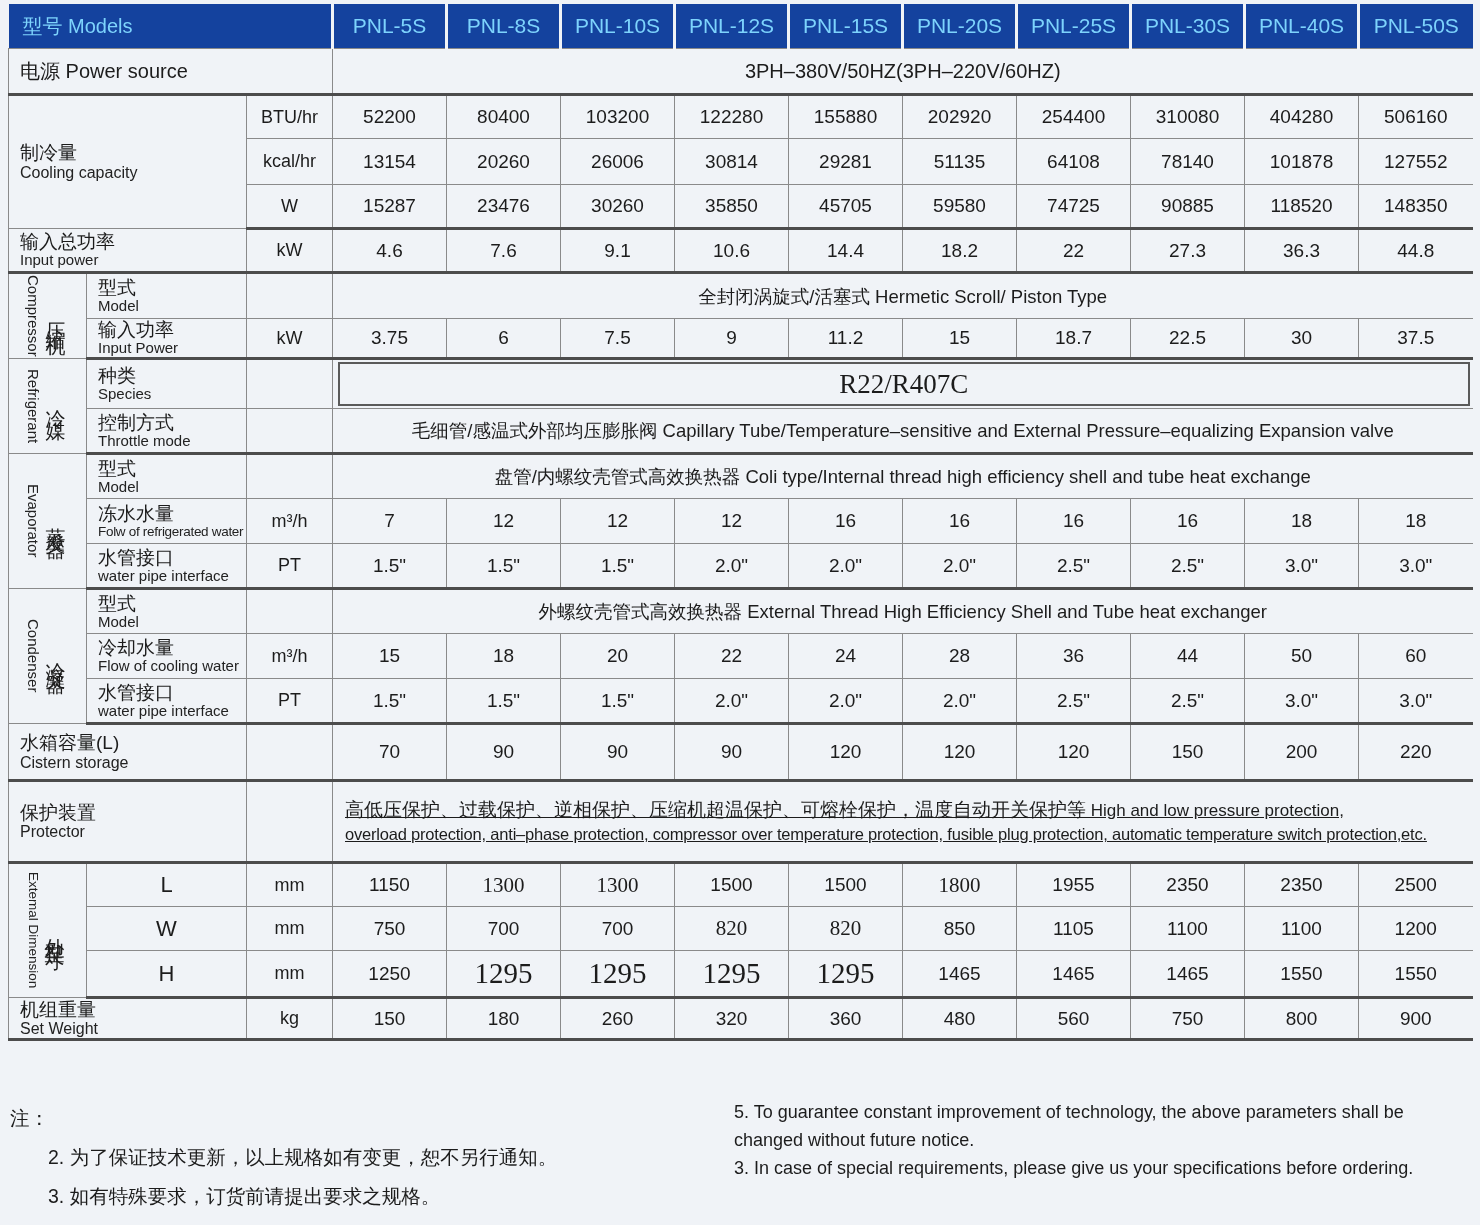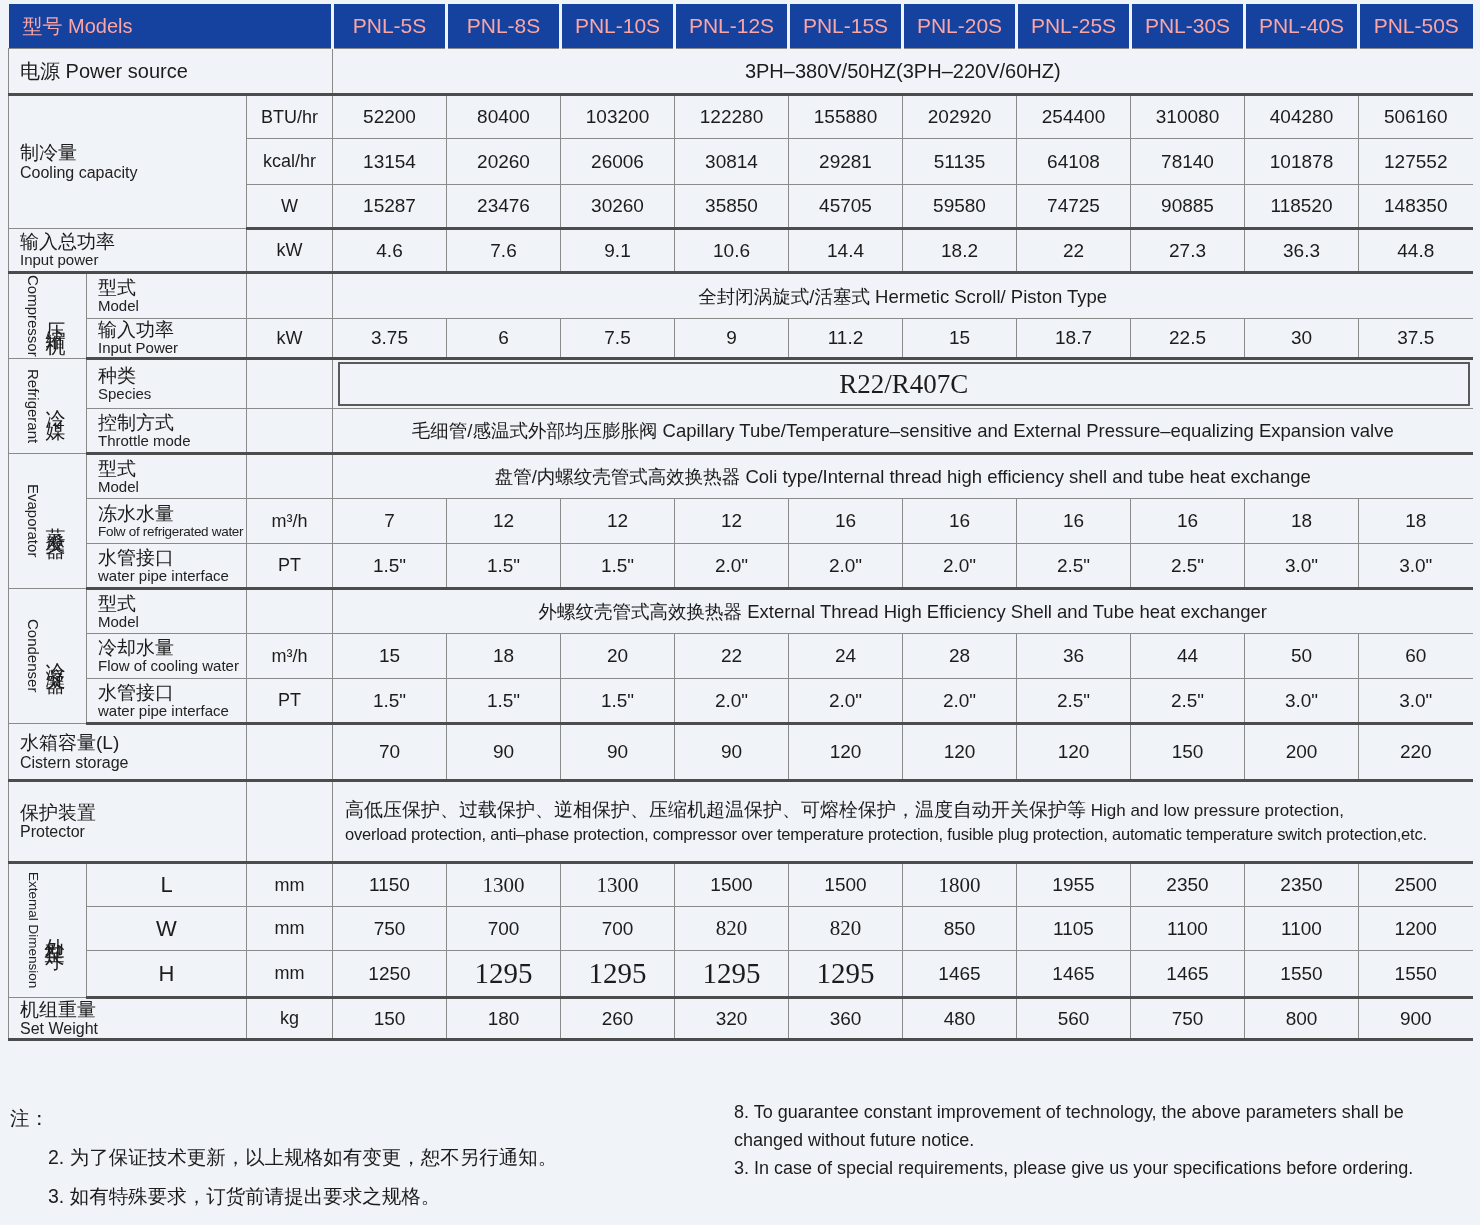--- a/index.html
+++ b/index.html
@@ -13,21 +13,21 @@
   .sheet{position:relative;width:1480px;height:1225px;overflow:hidden;}
   table.spec{
     border-collapse:collapse;table-layout:fixed;
     width:1464px;margin:4px 8px 0 8px;
   }
   
   td,th{border:1px solid #8a8a8a;padding:0;vertical-align:middle;overflow:hidden;}
   tr>*:last-child{border-right:none;}
   
   tr.hdr th, tr.hdr td{
-    background:#14429e;color:#fca5a5;border:none;border-left:3px solid #f0f3f7;
+    background:#14429e;color:#7dd3fc;border:none;border-left:3px solid #f0f3f7;
     font-size:21px;font-weight:400;text-align:center;height:44px;
   }
   tr.hdr td.mlabel{border-left:none;text-align:left;padding-left:14px;font-size:20px;}
   
   tr.thick>td{border-bottom:3px solid #4c4c4c;}
   tr.btm>td{border-bottom:3px solid #4c4c4c;}
   
   td.lab{ text-align:left;padding-left:11px;line-height:1.12;}
   td.lab .cn{font-size:19px;display:block;}
   td.lab .en{font-size:15px;display:block;color:#222;}
@@ -46,21 +46,21 @@
   
   .rbox{
     border:2px solid #5a5a5a;height:40px;margin:2px 3px 2px 5px;
     display:flex;align-items:center;justify-content:center;
     font-family:"Liberation Serif","DejaVu Serif",serif;font-size:27px;
   }
   
   td.sf{font-family:"Liberation Serif","DejaVu Serif",serif;font-size:21px;text-align:center;}
   td.sfl{font-family:"Liberation Serif","DejaVu Serif",serif;font-size:29px;}
   
-  td.prot{text-align:left;padding:4px 6px 4px 12px;line-height:1.35;}
+  td.prot{text-align:left;padding:4px 6px 4px 12px;line-height:1.35;text-decoration:underline;}
   td.prot .l1{font-size:19px;}
   td.prot .l1 .enpart{font-size:17px;}
   td.prot .l2{font-size:16.5px;letter-spacing:-0.2px;}
   
   .notes{display:flex;margin:58px 0 0 10px;}
   .notes-cn{width:720px;font-size:19.5px;line-height:2.0;}
   .notes-cn .n-first{display:flex;}
   .notes-cn .ind{padding-left:38px;}
   .notes-en{width:730px;font-size:18px;line-height:1.55;margin-left:4px;}
 </style>
@@ -425,18 +425,18 @@
 
 <div class="notes">
   <div class="notes-cn">
     <div class="n-first">
           <span>注：</span>
         </div>
     <div class="ind">2. 为了保证技术更新，以上规格如有变更，恕不另行通知。</div>
     <div class="ind">3. 如有特殊要求，订货前请提出要求之规格。</div>
   </div>
   <div class="notes-en">
-    <div>8. To guarantee constant improvement of technology, the above parameters shall be</div>
+    <div>5. To guarantee constant improvement of technology, the above parameters shall be</div>
     <div>changed without future notice.</div>
     <div>3. In case of special requirements, please give us your specifications before ordering.</div>
   </div>
 </div>
 </div>
 
 </body></html>

